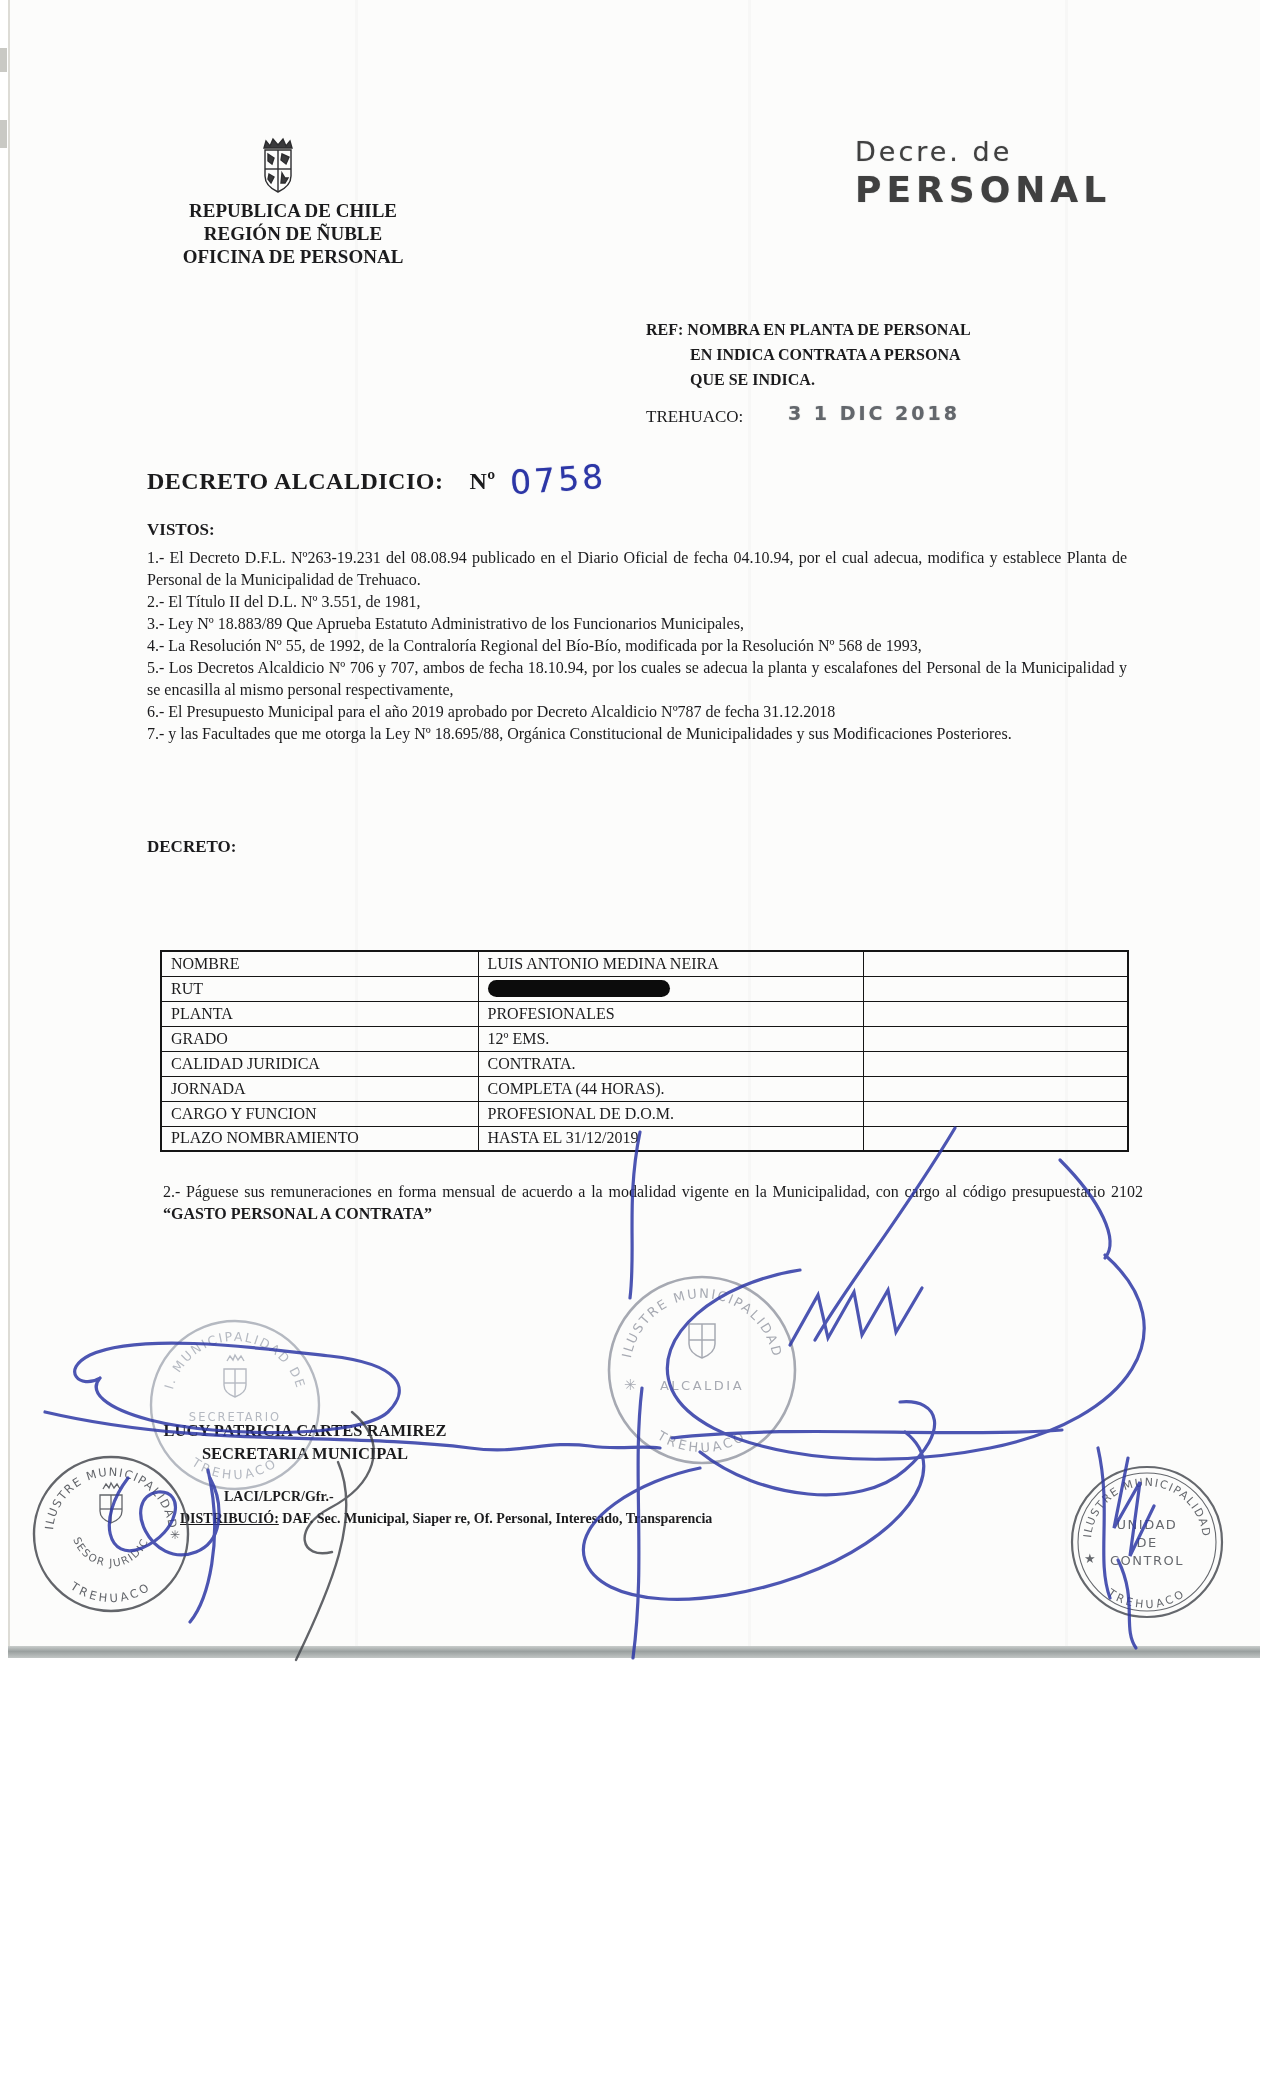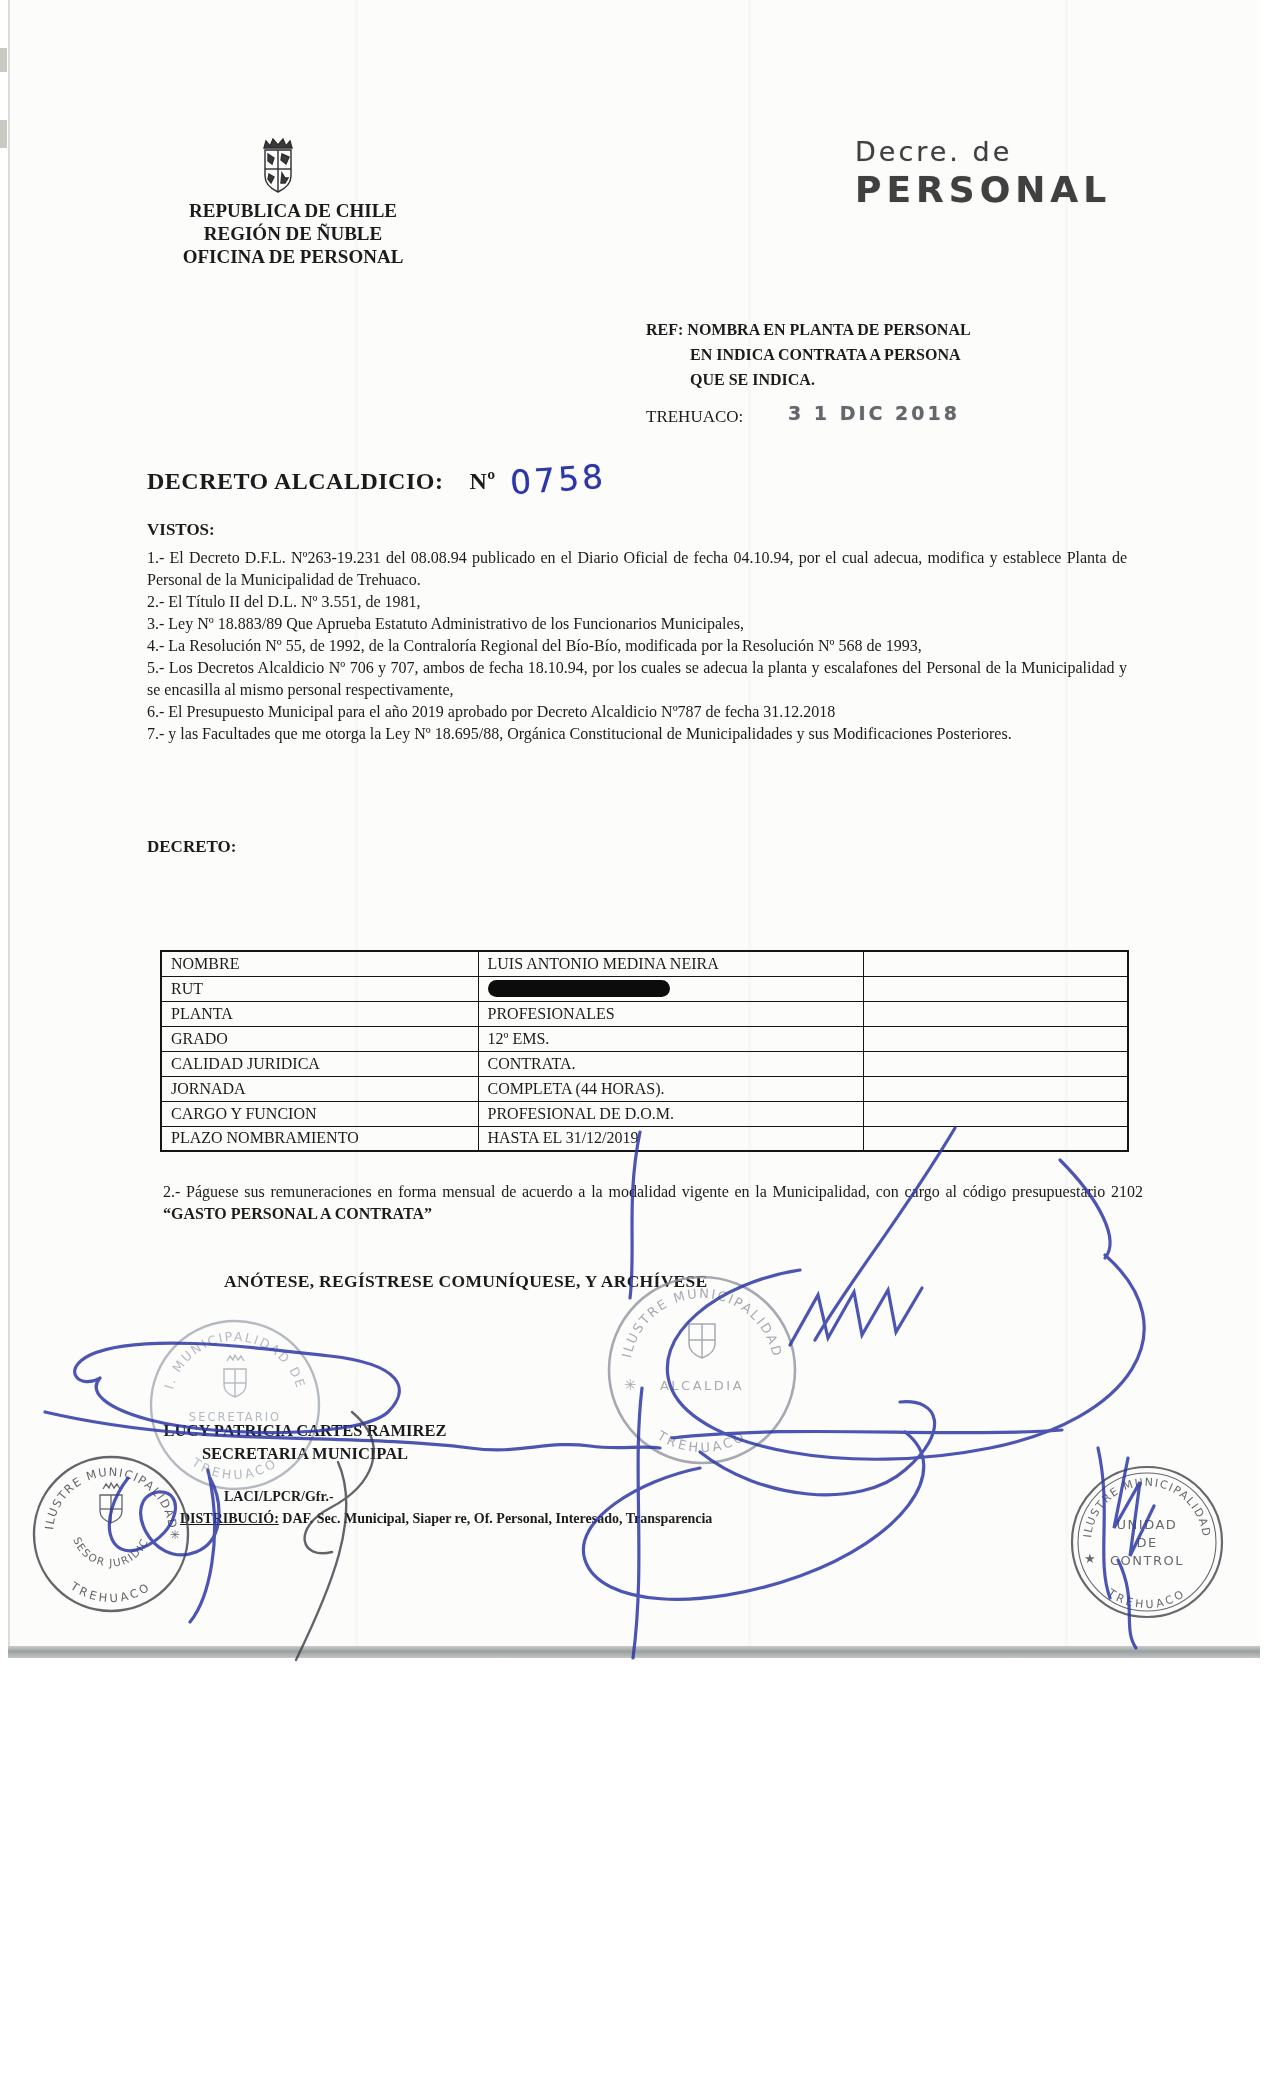--- a/index.html
+++ b/index.html
@@ -170,21 +170,20 @@
     <tr>
           <td class="c1">PLAZO NOMBRAMIENTO</td>
           <td class="c2">HASTA EL 31/12/2019</td>
           <td class="c3"></td>
         </tr>
   </tbody>
     </table>
 
   <p class="abs p-item2"><span>2.- Páguese sus remuneraciones en forma mensual de acuerdo a la modalidad vigente en la Municipalidad, con cargo al código presupuestario 2102 </span><span class="b">“GASTO PERSONAL A CONTRATA”</span></p>
 
-  <div class="abs closing">ANÓTESE, REGÍSTRESE COMUNÍQUESE, Y ARCHÍVESE</div>
 
   <div class="abs sig-block sig-left">
     <div>LUCY PATRICIA CARTES RAMIREZ</div>
     <div>SECRETARIA MUNICIPAL</div>
   </div>
 
   <div class="abs footer-initials">LACI/LPCR/Gfr.-</div>
   <div class="abs footer-dist">
     <span class="lbl">DISTRIBUCIÓ:</span><span> DAF. Sec. Municipal, Siaper re, Of. Personal, Interesado, Transparencia</span>
   </div>

